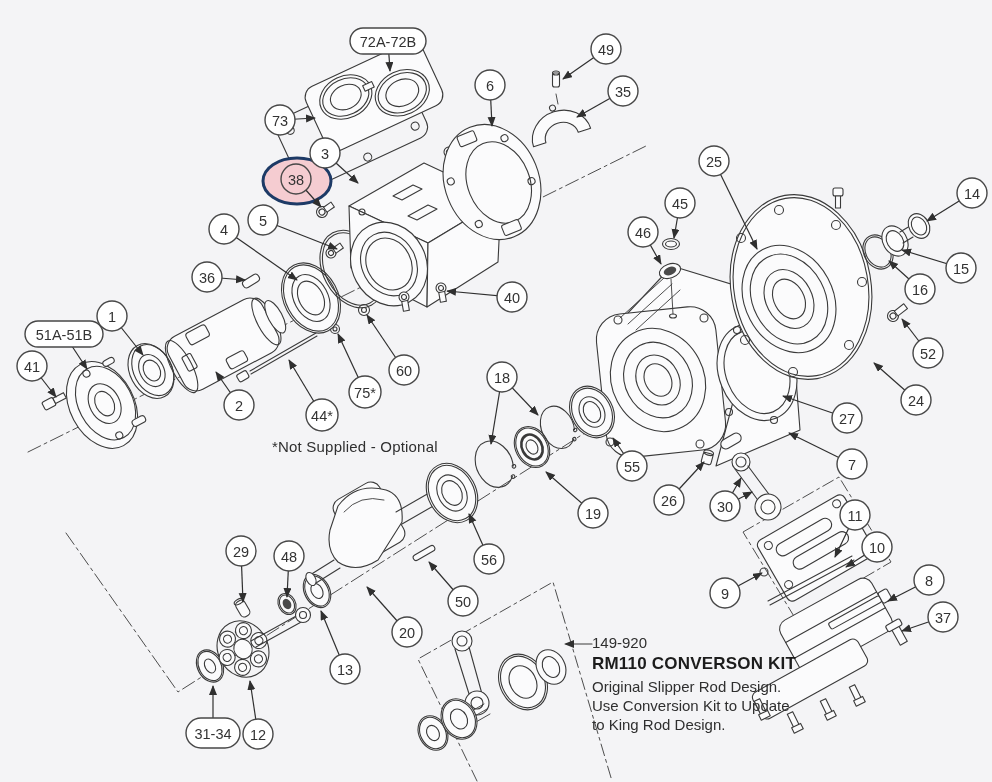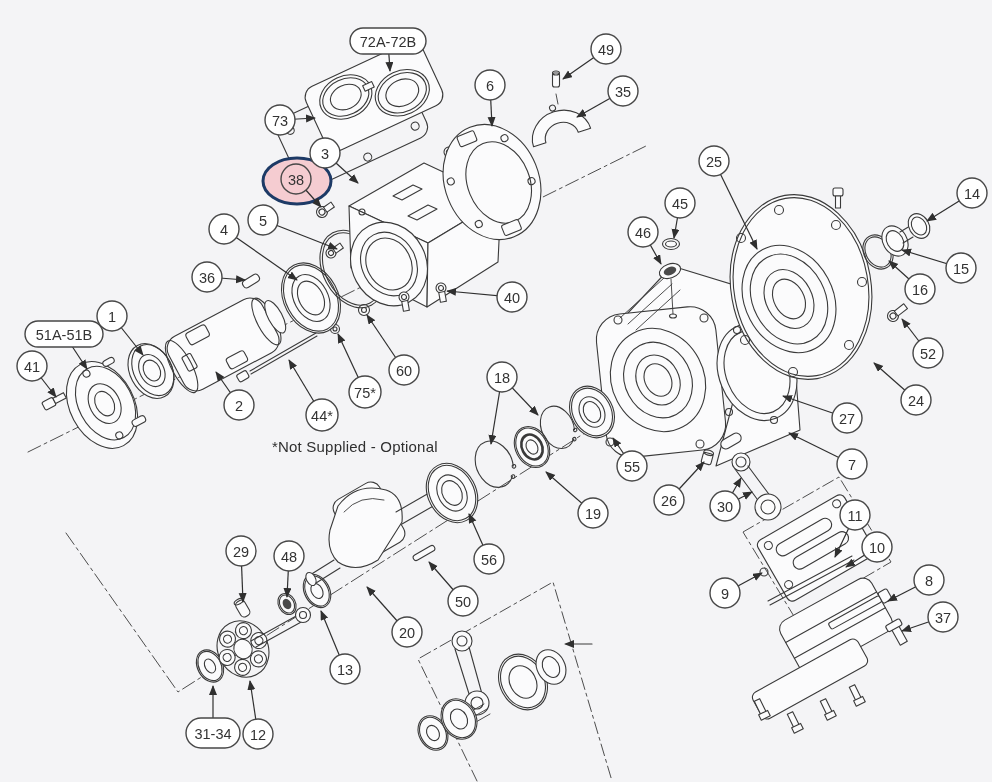--- a/index.html
+++ b/index.html
@@ -652,13 +652,20 @@
         <text x="258" y="734.5" text-anchor="middle" dominant-baseline="central" class="balloon-label">12</text>
       </g>
       <g>
         <rect x="186" y="718" width="54" height="30" rx="15" fill="#ffffff" stroke="#474747" stroke-width="1.4"></rect>
         <text x="213" y="733.5" text-anchor="middle" dominant-baseline="central" class="balloon-label">31-34</text>
       </g>
     </svg>
 
   <div class="note" id="note-not-supplied">*Not Supplied - Optional</div>
 
+  <div class="note" id="kit-block">
+    <div id="kit-ref">149-920</div>
+    <div id="kit-title">RM110 CONVERSON KIT</div>
+    <div class="kit-line">Original Slipper Rod Design.</div>
+    <div class="kit-line">Use Conversion Kit to Update</div>
+    <div class="kit-line">to King Rod Design.</div>
+  </div>
 </div>
 
 </body></html>

